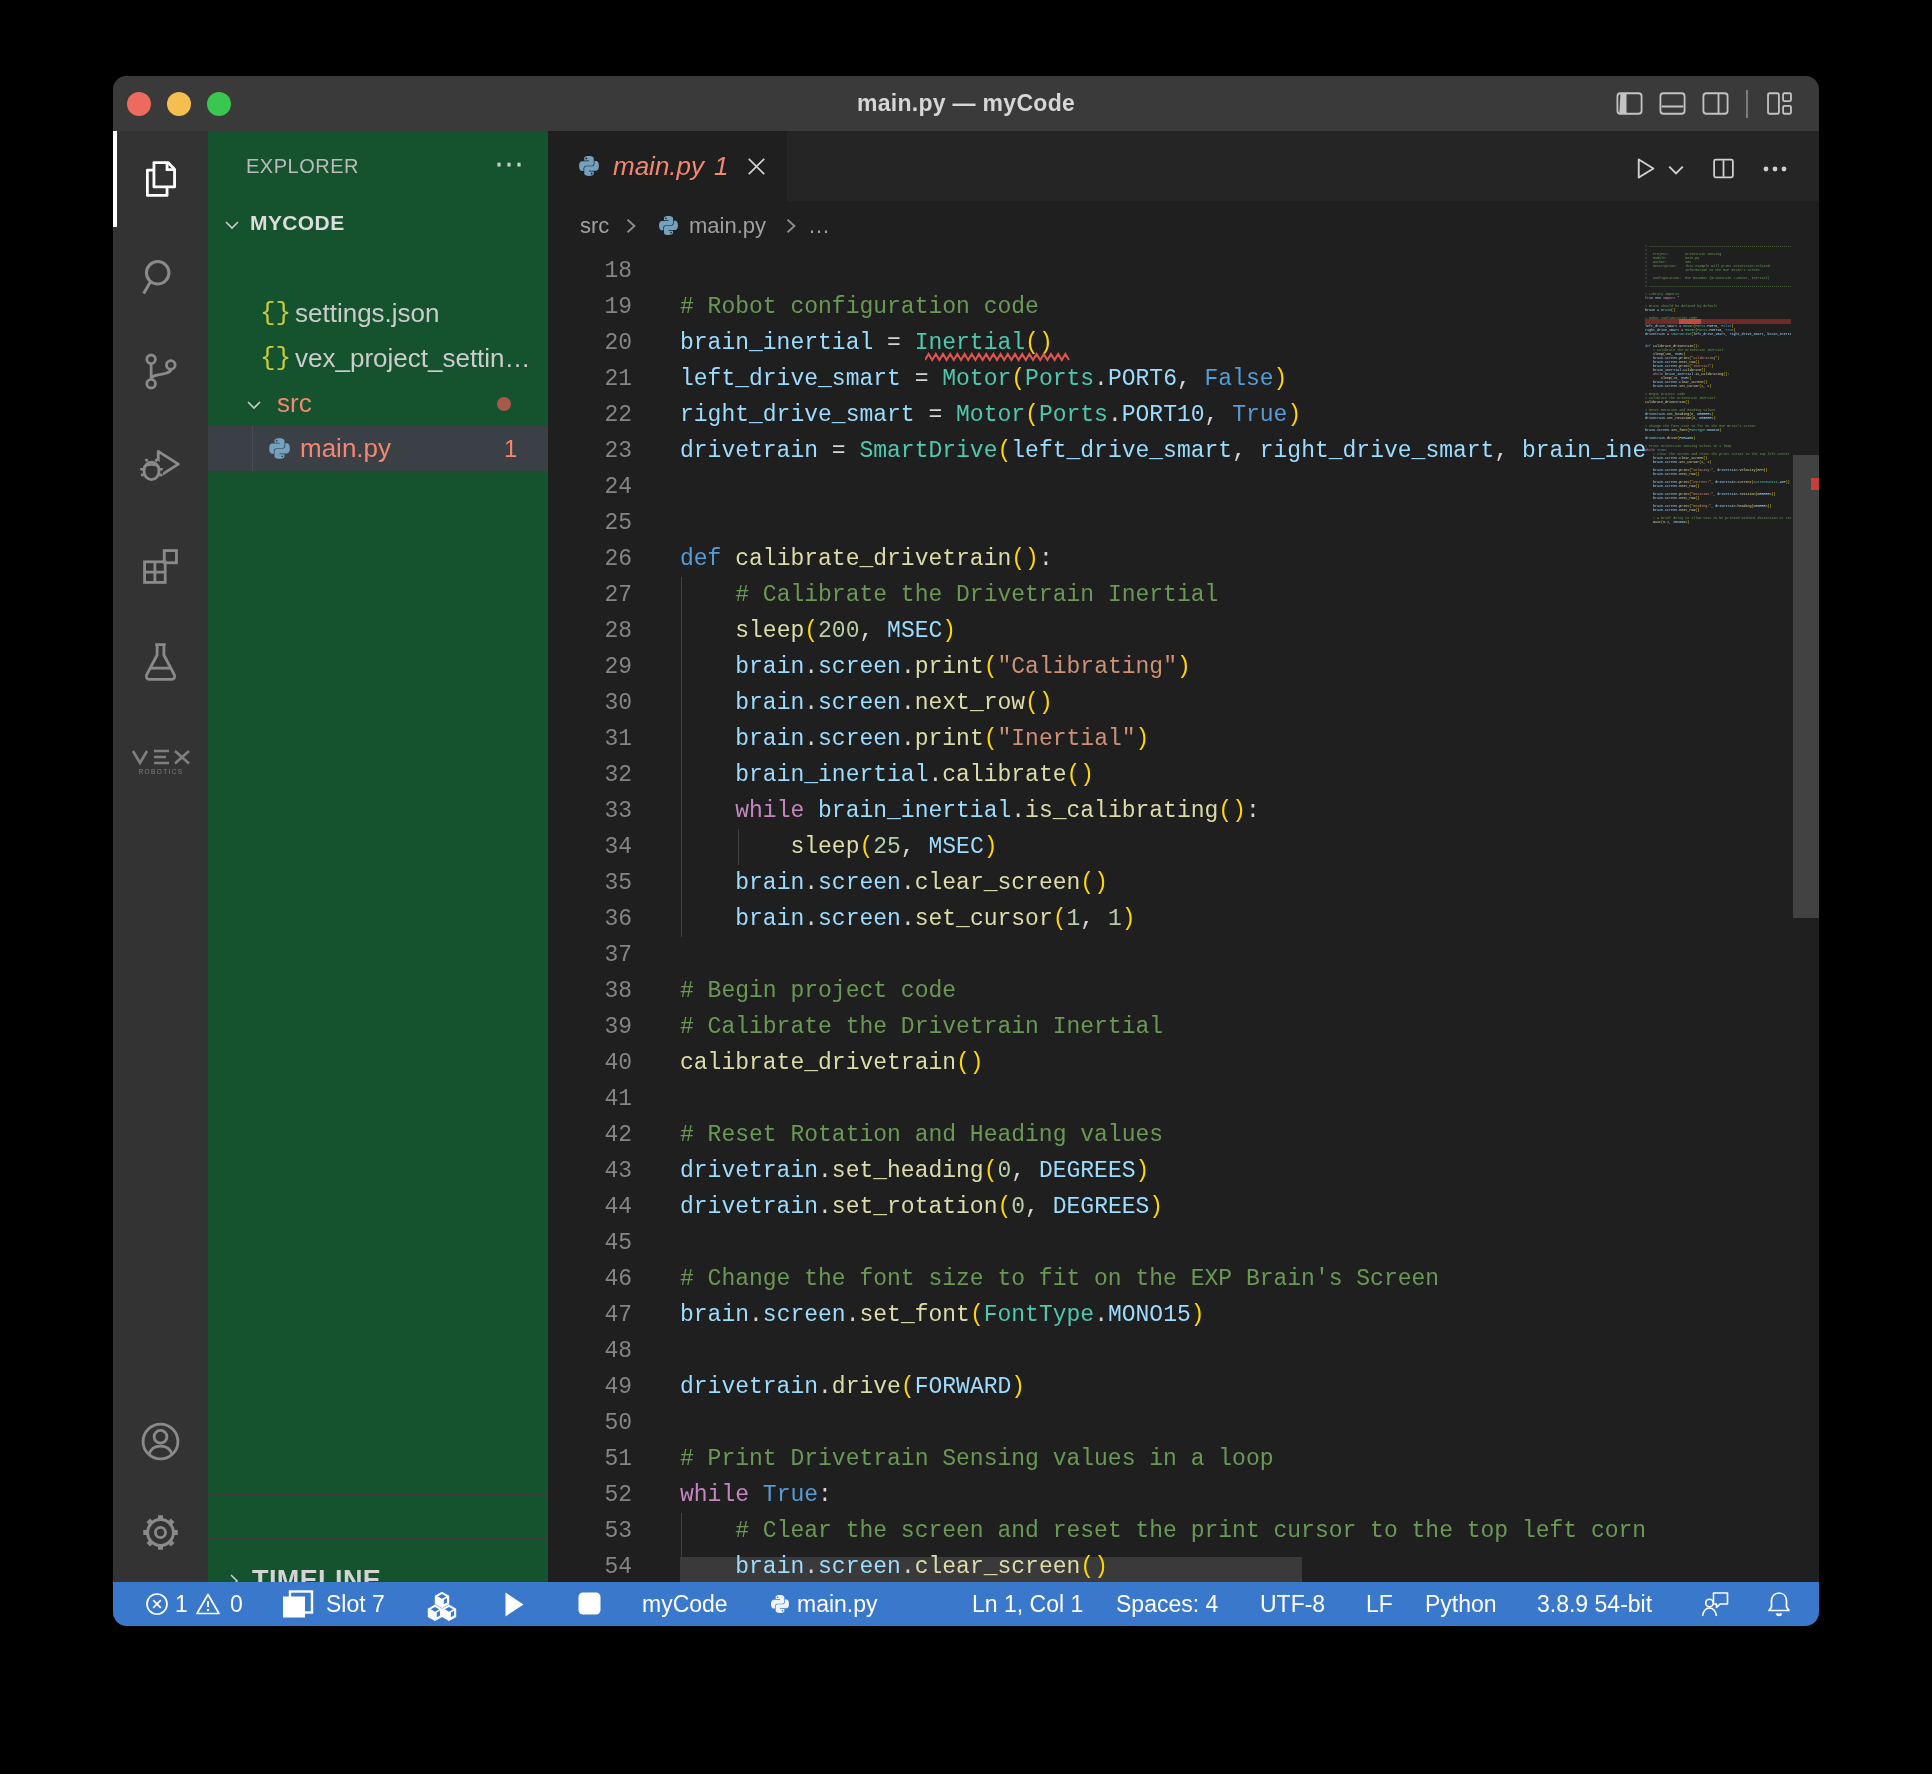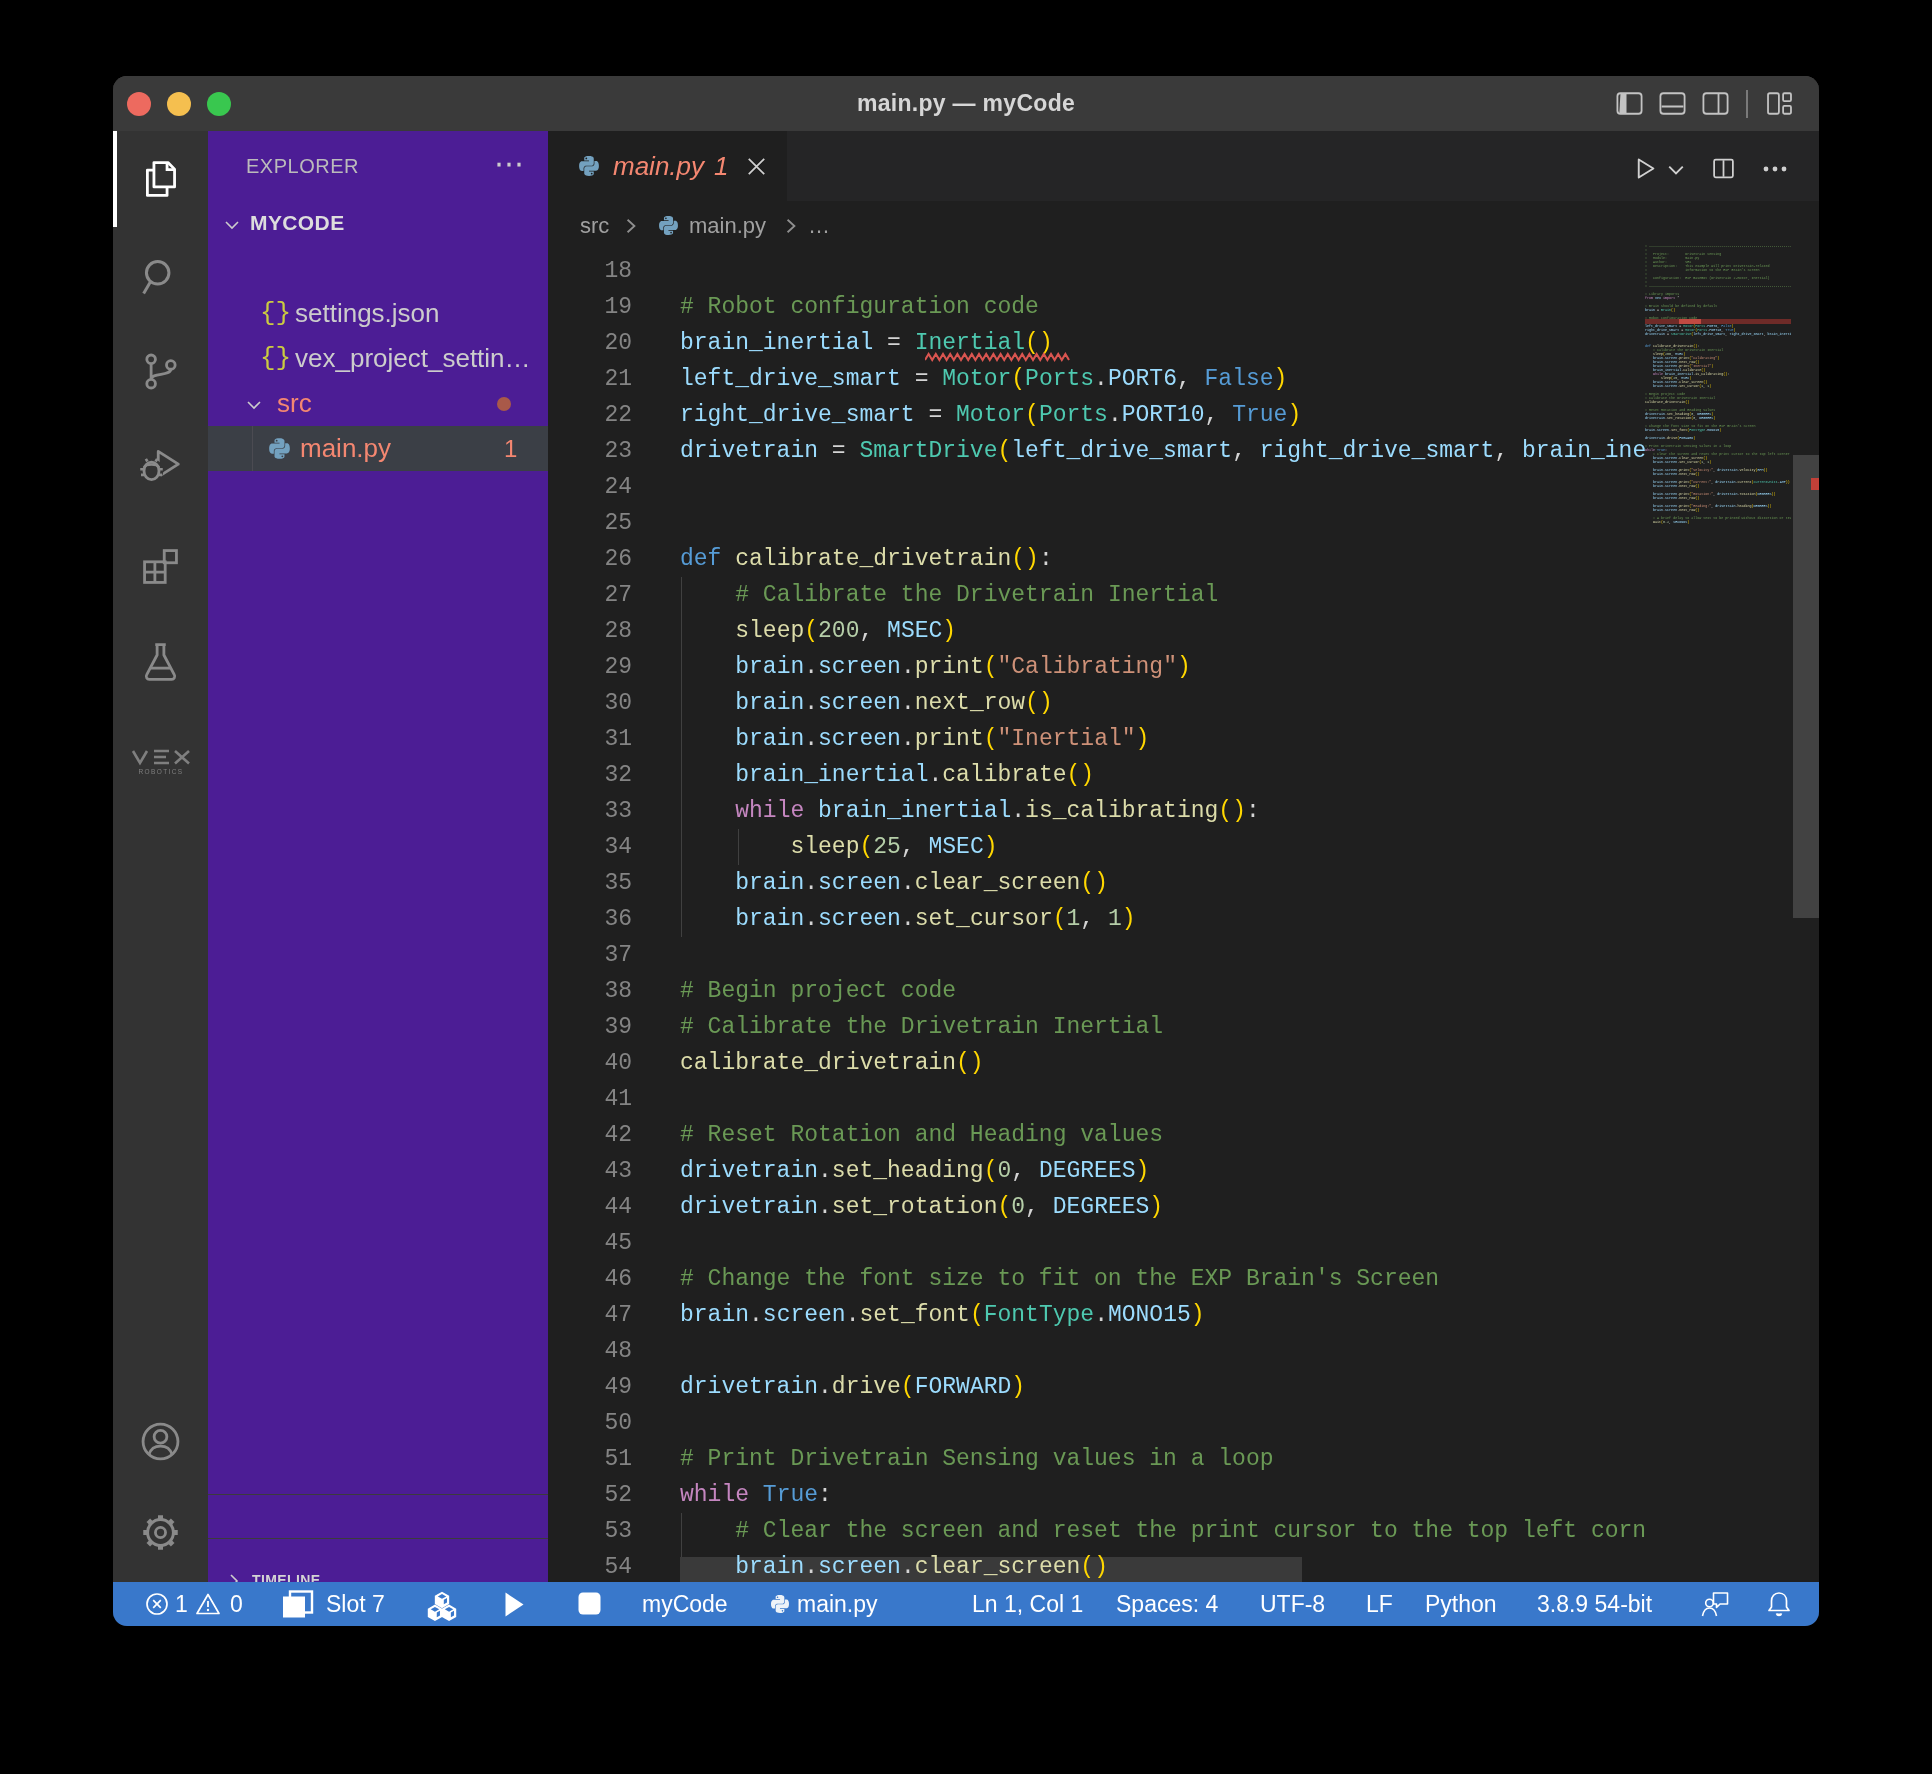--- a/index.html
+++ b/index.html
@@ -13,21 +13,21 @@
   .abs { position:absolute; }
   
   .titlebar { position:absolute; left:0; top:0; width:100%; height:71px; background:#3a3a3a; }
   .tl { position:absolute; top:16px; width:24px; height:24px; border-radius:50%; }
   .title { position:absolute; top:0; left:0; width:100%; height:55px; line-height:55px;
     text-align:center; color:#d6d6d6; font-size:23px; font-weight:600; letter-spacing:0.3px; }
   
   .activity { position:absolute; left:0; top:55px; width:95px; height:1451px; background:#333333; }
   .act-ind { position:absolute; left:0; top:55px; width:4px; height:96px; background:#ffffff; }
   
-  .sidebar { position:absolute; left:95px; top:55px; width:340px; height:1451px; background:#4c1d95; color:#cccccc; }
+  .sidebar { position:absolute; left:95px; top:55px; width:340px; height:1451px; background:#14532d; color:#cccccc; }
   .row { position:absolute; left:0; width:100%; height:45px; line-height:45px; font-size:26px; color:#cccccc; }
   .row .lbl { position:absolute; top:0; }
   .sel { background:#3b3f46; }
   .salmon { color:#f48771; }
   
   .tabs { position:absolute; left:435px; top:55px; width:1271px; height:70px; background:#252526; }
   .tab { position:absolute; left:0; top:0; width:239px; height:70px; background:#1f1f1f; }
   .crumbs { position:absolute; left:435px; top:125px; width:1271px; height:49px; background:#1f1f1f;
     color:#a0a0a0; font-size:22px; line-height:49px; }
   .editor { position:absolute; left:435px; top:174px; width:1271px; height:1332px; background:#1f1f1f; overflow:hidden; }
@@ -175,21 +175,21 @@
     <div class="row sel" style="top:295px;">
       <div class="abs" style="left:44px;top:0;width:1px;height:45px;background:#4b4b52;"></div>
       <svg class="abs" style="left:60px;top:11px;" width="23" height="23" viewBox="0 0 48 48" fill="#73a1bf">
           <use href="#pylogo"></use>
         </svg>
       <span class="lbl salmon" style="left:92px;">main.py</span>
       <span class="abs salmon" style="left:296px;top:0;font-size:24px;">1</span>
     </div>
     <div class="abs" style="left:0;top:1363px;width:100%;height:1px;background:#3c3c3c;"></div>
     <div class="abs" style="left:0;top:1407px;width:100%;height:1px;background:#3c3c3c;"></div>
-    <div class="row" style="top:1427px;font-weight:700;font-size:14px;color:#d4d4d4;letter-spacing:0.4px;">
+    <div class="row" style="top:1427px;font-weight:700;font-size:27px;color:#d4d4d4;letter-spacing:0.4px;">
       <svg class="abs" style="left:18px;top:15px;" width="16" height="16" viewBox="0 0 16 16">
           <path d="M5 2 L11 8 L5 14" fill="none" stroke="#cccccc" stroke-width="1.6"></path>
         </svg>
       <span class="lbl" style="left:44px;">TIMELINE</span>
     </div>
   </div>
 
   <div class="tabs" id="tabs">
     <div class="tab">
       <svg class="abs" style="left:30px;top:24px;" width="22" height="22" viewBox="0 0 48 48" fill="#73a1bf">

